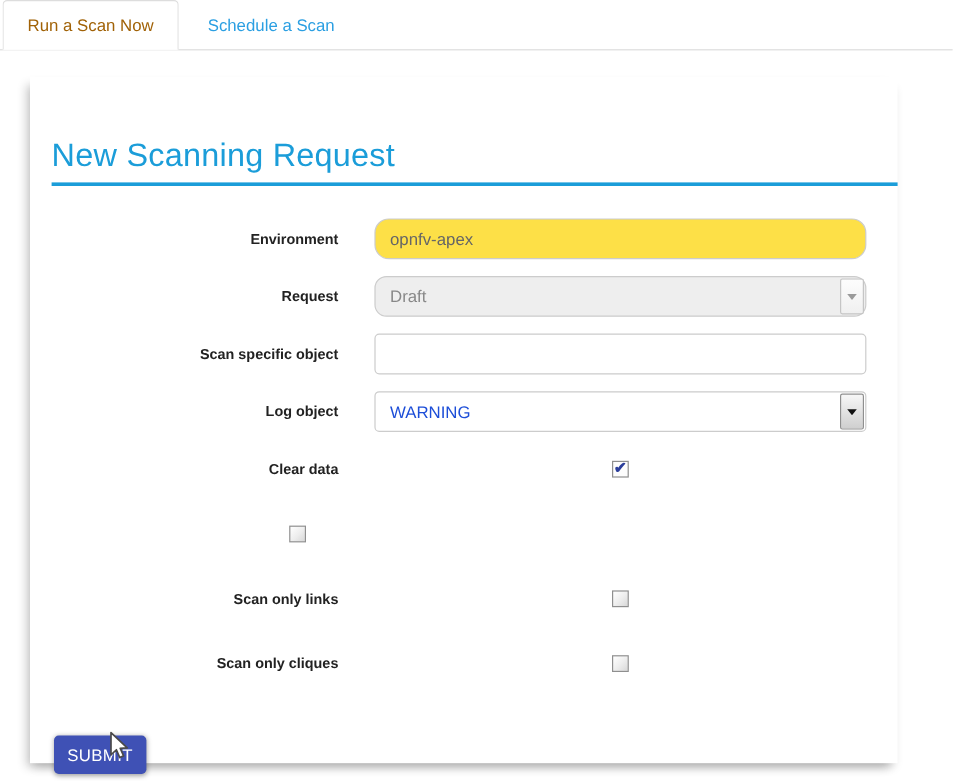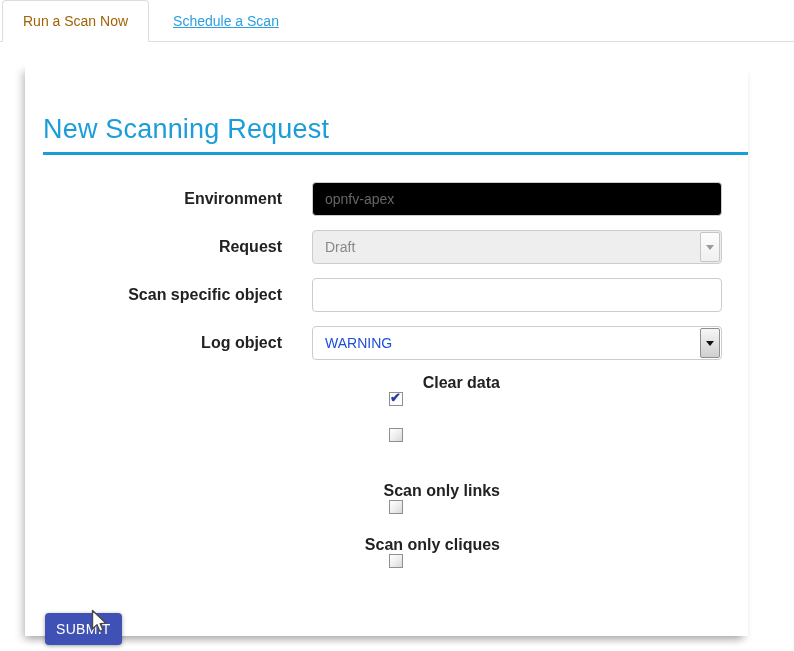--- a/index.html
+++ b/index.html
@@ -32,21 +32,20 @@
     background: #fff;
     border: 1px solid #ddd;
     border-bottom: 1px solid #fff;
     border-radius: 4px 4px 0 0;
     margin-bottom: -1px;
     cursor: default;
   }
   .tab.inactive {
     color: #2b9fe2;
     margin-left: 4px;
-    text-decoration: underline;
   }
 
   
   .card {
     margin: 22px 0 0 25px;
     width: 723px;
     height: 572px;
     background: #fff;
     box-shadow: -5px 5px 8px -2px rgba(0,0,0,0.20), 0 6px 8px -3px rgba(0,0,0,0.20);
     padding: 50px 0 0 18px;
@@ -64,47 +63,48 @@
     margin: 7px 0 27px 0;
   }
 
   
   .form-row {
     display: flex;
     align-items: center;
     min-height: 34px;
     margin-bottom: 14px;
   }
-  .form-row.checkbox-row { margin-bottom: 20px; flex-direction: column; }
+  .form-row.checkbox-row { margin-bottom: 20px; }
   .form-label {
     width: 269px;
     flex-shrink: 0;
     padding-right: 30px;
     text-align: right;
-    font-size: 16px;
+    font-size: 12px;
     font-weight: bold;
     color: #222;
   }
   .form-field { width: 410px; flex-shrink: 0; }
 
   .text-input {
     width: 100%;
     height: 34px;
     border: 1px solid #ccc;
     border-radius: 4px;
     padding: 6px 12px;
     font-size: 14px;
     font-family: "Liberation Sans", sans-serif;
     color: #555;
     background: #fff;
     outline: none;
   }
   .text-input.disabled-input {
-    background: #000000;
+    background: #fde047;
     color: #666;
+    border-radius: 12px;
   }
 
   .select-box {
     position: relative;
     width: 100%;
     height: 34px;
     border: 1px solid #ccc;
     border-radius: 4px;
     background: #fff;
     display: flex;
@@ -128,20 +128,21 @@
   .select-box .arrow-glyph {
     width: 0; height: 0;
     border-left: 4px solid transparent;
     border-right: 4px solid transparent;
     border-top: 5px solid #111;
   }
   .select-box.disabled-select {
     background: #eeeeee;
     color: #888;
     cursor: default;
+    border-radius: 10px;
   }
   .select-box.disabled-select .arrow-btn {
     background: linear-gradient(#fdfdfd, #f0f0f0);
     border: 1px solid #c5c5c5;
   }
   .select-box.disabled-select .arrow-glyph { border-top-color: #9a9a9a; }
 
   .checkbox-wrap {
     width: 410px;
     display: flex;

